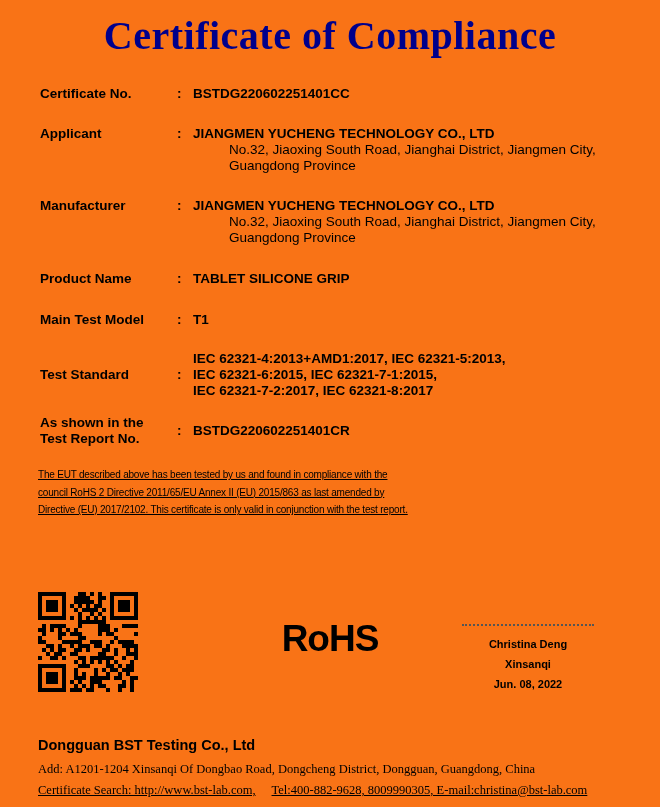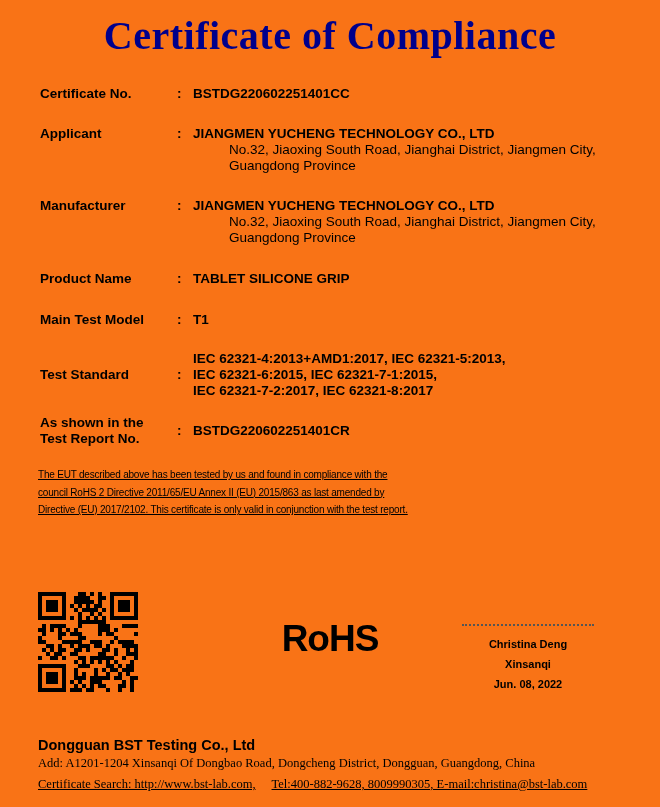--- a/index.html
+++ b/index.html
@@ -29,21 +29,21 @@
   .rohs {
     position:absolute; top:618px; left:0; right:0; text-align:center;
     font-size:37px; font-weight:bold; letter-spacing:-1px; color:#000;
   }
   .sig {
     position:absolute; left:462px; top:624px; width:132px; text-align:center;
     font-weight:bold; font-size:11px; line-height:20px;
   }
   .sig-line { border-top:2px dotted #555; height:0; margin-bottom:8px; }
   .footer { position:absolute; left:38px; top:737px; right:10px; }
-  .company { font-weight:bold; font-size:14.5px; margin-bottom:0; white-space:nowrap; }
+  .company { font-weight:bold; font-size:14.5px; margin-bottom:6px; white-space:nowrap; }
   .serifline {
     font-family:"Liberation Serif", serif; font-size:12.5px; line-height:21px;
     white-space:nowrap;
   }
   .searchline { display:flex; gap:16px;text-decoration:underline; }
 </style>
 </head>
 <body>
 
 <div class="page">

